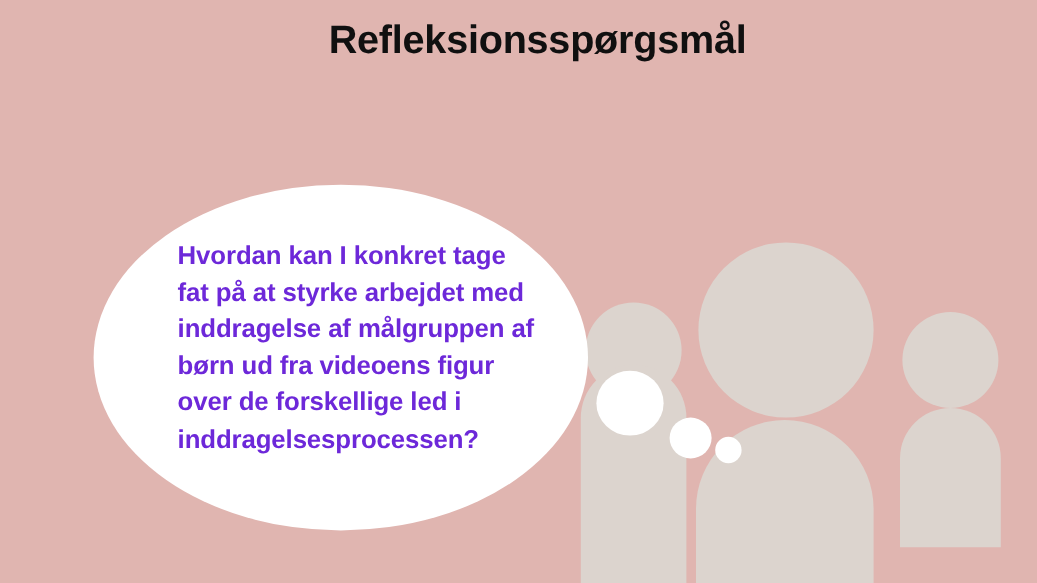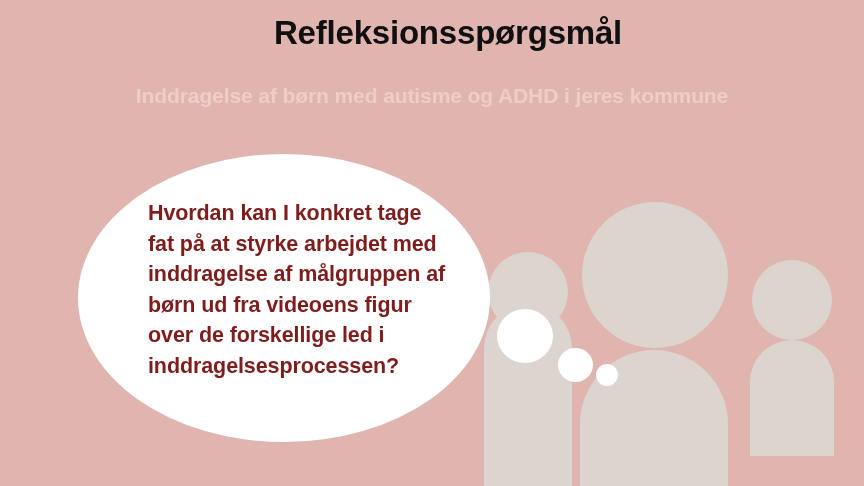--- a/index.html
+++ b/index.html
@@ -74,21 +74,21 @@
   #tail-dot-large { left: 497px; top: 309px; width: 56px; height: 54px; }
   #tail-dot-mid   { left: 558px; top: 348px; width: 35px; height: 34px; }
   #tail-dot-small { left: 596px; top: 364px; width: 22px; height: 22px; }
 
   #bubble-text {
     position: absolute;
     left: 148px;
     top: 198px;
     width: 300px;
     z-index: 3;
-    color: #7f1d1d;
+    color: #6d28d9;
     font-size: 21.5px;
     font-weight: bold;
     line-height: 30.5px;
     letter-spacing: -0.1px;
   }
 
   
   #page-title {
     position: absolute;
     left: 0;
@@ -143,15 +143,14 @@
     <div id="speech-bubble"></div>
     <div class="tail-dot" id="tail-dot-large"></div>
     <div class="tail-dot" id="tail-dot-mid"></div>
     <div class="tail-dot" id="tail-dot-small"></div>
   </div>
 
   <div id="bubble-text">Hvordan kan I konkret tage fat på at styrke arbejdet med inddragelse af målgruppen af børn ud fra videoens figur over de forskellige led i inddragelsesprocessen?</div>
 
   <div id="page-title">Refleksionsspørgsmål</div>
 
-  <div id="page-subtitle">Inddragelse af børn med autisme og ADHD i jeres kommune</div>
 
 </div>
 
 </body></html>

